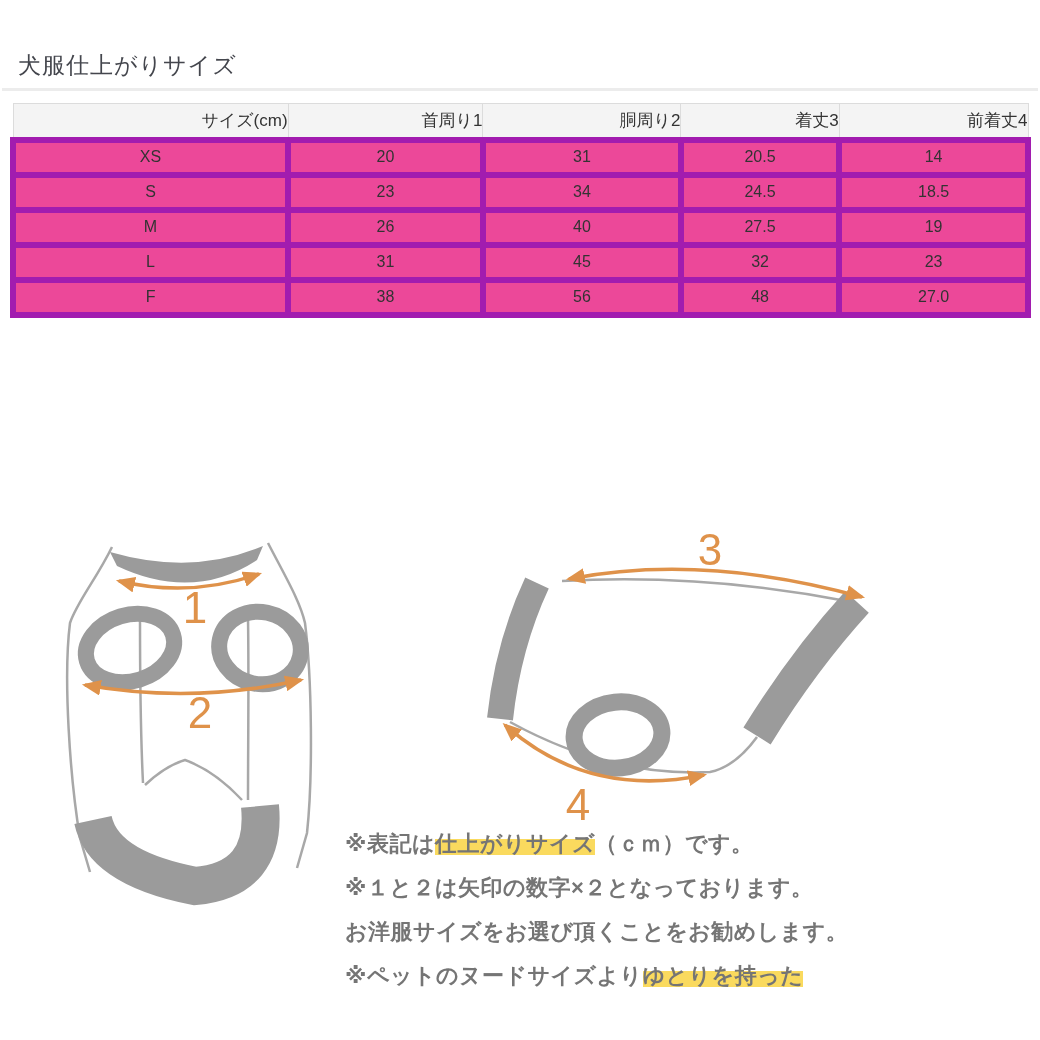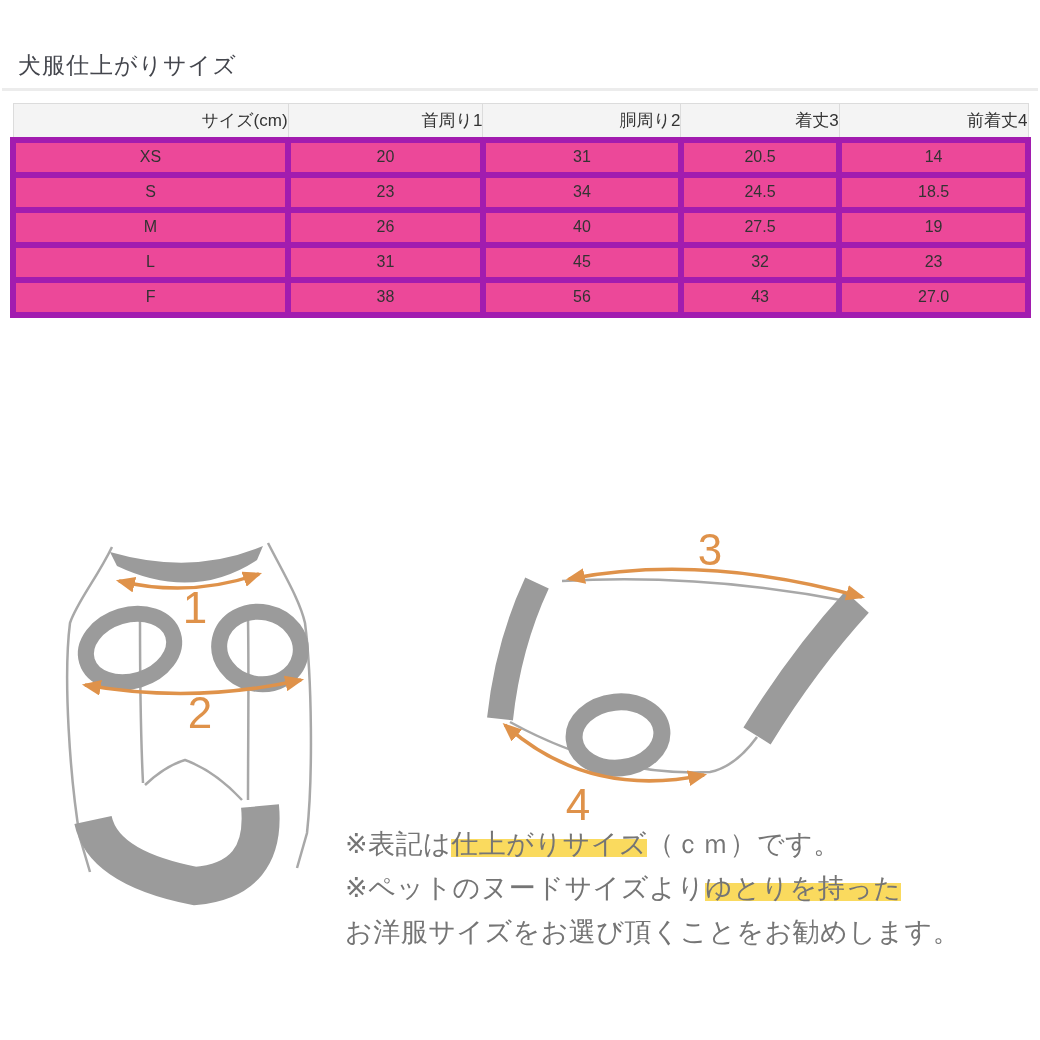--- a/index.html
+++ b/index.html
@@ -28,22 +28,23 @@
   }
   table.size-table td {
     height:35px; border:6px solid #a21caf; text-align:center; vertical-align:middle;
     background:#ec4899;
   }
   .diagram-front { position:absolute; left:55px; top:528px; }
   .diagram-side  { position:absolute; left:470px; top:525px; }
   .num-label { font-size:44px; fill:#df924a; font-family:"Liberation Sans","DejaVu Sans",sans-serif; }
   .notes {
     position:absolute; left:345px; top:822px; width:692px;
-    font-size:27px; line-height:44px; color:#757575; letter-spacing:0.5px;
+    font-size:22px; line-height:44px; color:#757575; letter-spacing:0.5px;
     white-space:nowrap;
+    font-weight:bold;
   }
   .hl {
     background:linear-gradient(to bottom, rgba(0,0,0,0) 32%, #fada5e 32%, #fada5e 94%, rgba(0,0,0,0) 94%);
   }
 </style>
 </head>
 <body>
 
 <div class="page">
 
@@ -94,21 +95,21 @@
             <td>L</td>
             <td>31</td>
             <td>45</td>
             <td>32</td>
             <td>23</td>
           </tr>
           <tr>
             <td>F</td>
             <td>38</td>
             <td>56</td>
-            <td>43</td>
+            <td>48</td>
             <td>27.0</td>
           </tr>
         </tbody>
     </table>
   </div>
 
   <svg class="diagram-front" width="280" height="400" viewBox="0 0 280 400">
     <defs>
       <marker id="ahA" viewBox="0 0 12 10" markerWidth="19" markerHeight="16" refX="10" refY="5" orient="auto-start-reverse" markerUnits="userSpaceOnUse">
         <path d="M0,0 L12,5 L0,10 Z" fill="#df924a"></path>
@@ -159,17 +160,18 @@
     <g stroke="#df924a" stroke-width="3.5" fill="none">
       <path d="M99,54 Q233,28 392,72" marker-start="url(#ahB)" marker-end="url(#ahB)"></path>
       <path d="M35,200 Q118,274 234,250" marker-start="url(#ahB)" marker-end="url(#ahB)"></path>
     </g>
     <text class="num-label" x="240" y="40" text-anchor="middle">3</text>
     <text class="num-label" x="108" y="295" text-anchor="middle">4</text>
   </svg>
 
   <div class="notes">
     <div><span>※表記は</span><span class="hl">仕上がりサイズ</span><span>（ｃｍ）です。</span></div>
+    <div>※１と２は矢印の数字×２となっております。</div>
+    <div>お洋服サイズをお選び頂くことをお勧めします。</div>
     <div><span>※ペットのヌードサイズより</span><span class="hl">ゆとりを持った</span></div>
-    <div>お洋服サイズをお選び頂くことをお勧めします。</div>
   </div>
 
 </div>
 
 </body></html>

